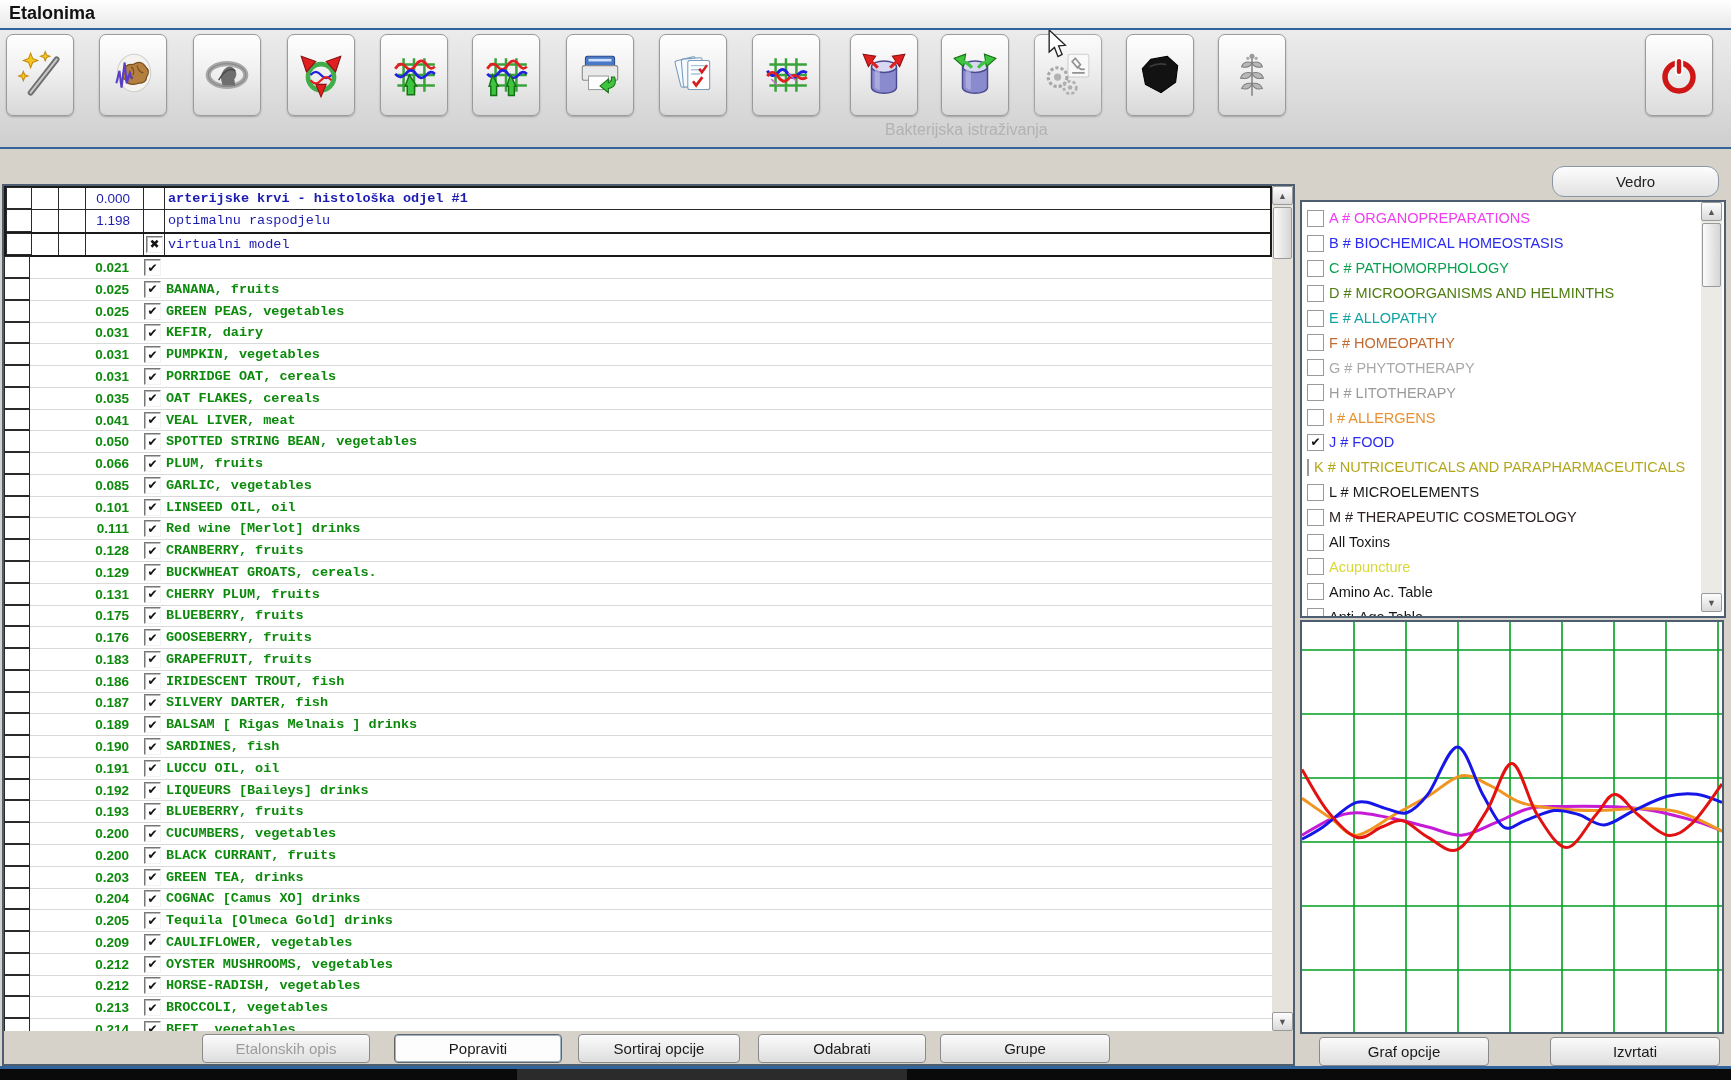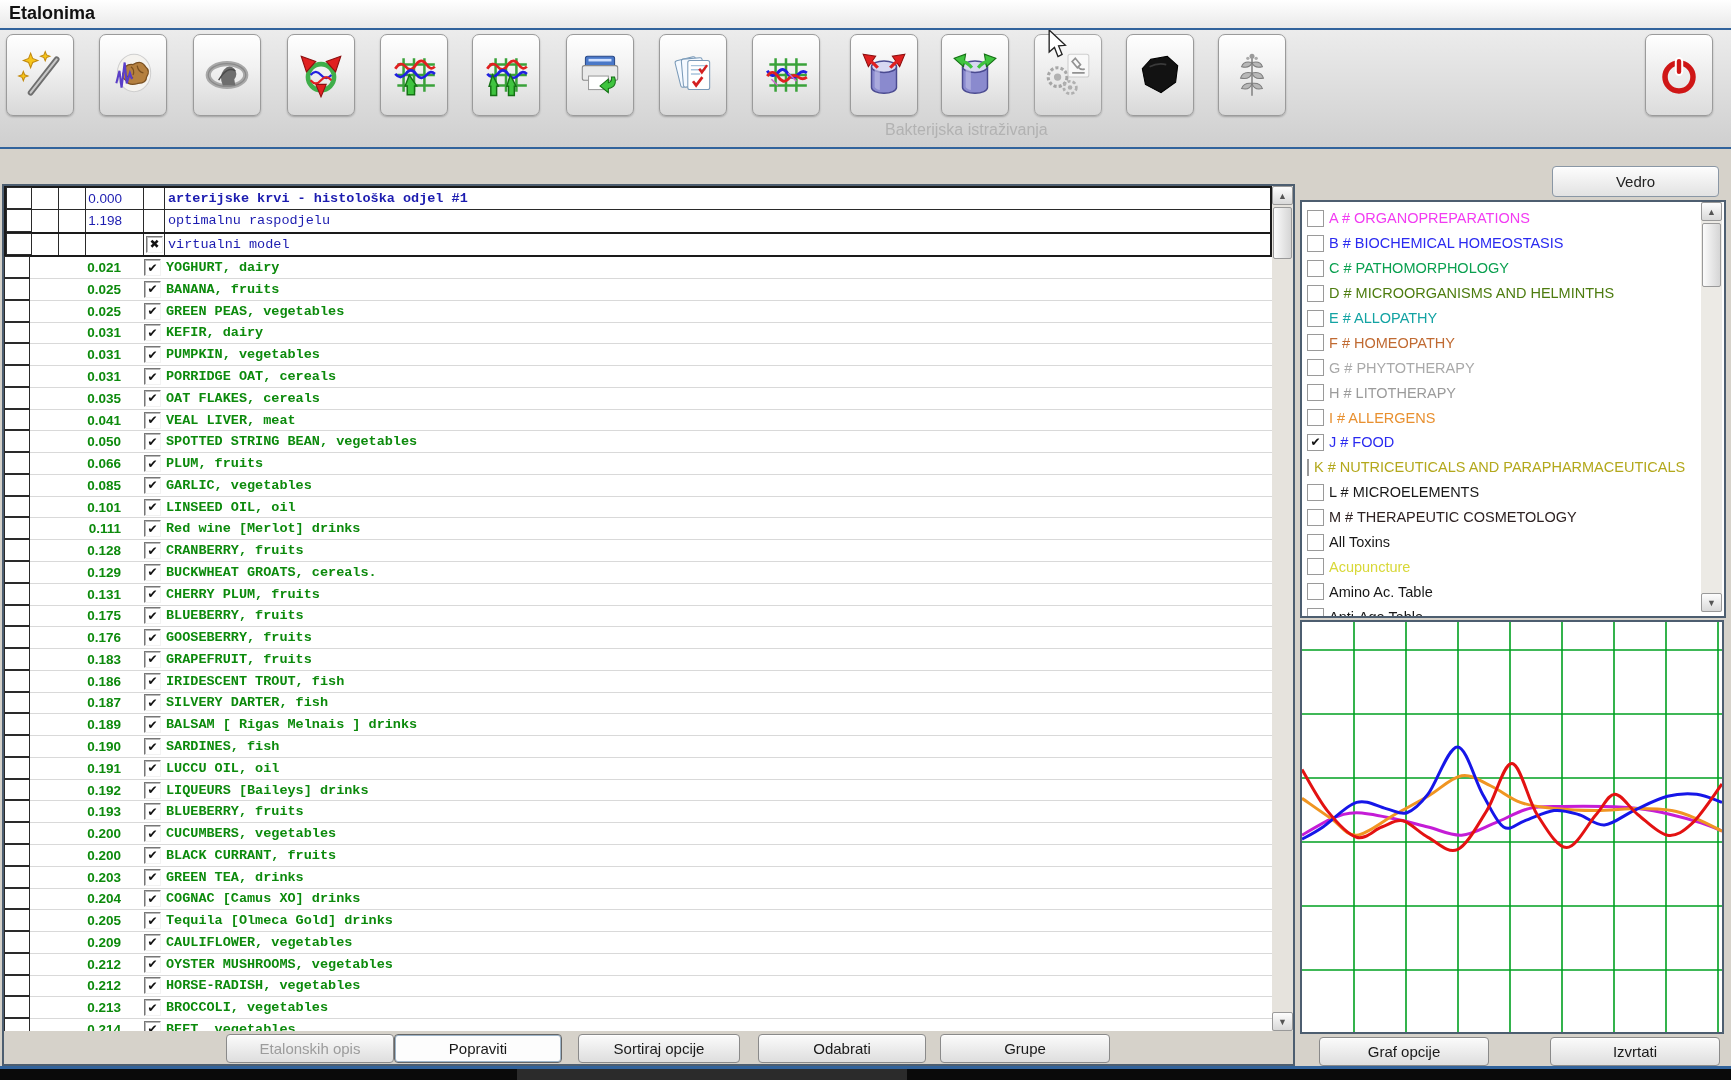--- a/index.html
+++ b/index.html
@@ -18,32 +18,32 @@
   .tbtn{position:absolute;top:4px;width:66px;height:80px;border:1px solid #9b9b9b;border-radius:7px;
     background:linear-gradient(#ffffff,#f2f2f2 40%,#d8d8d8);
     box-shadow:0 1px 2px rgba(0,0,0,.25), inset 0 1px 0 #fff;display:flex;align-items:center;justify-content:center;}
   .tbtn.disabled{opacity:.85;}
   .tb-status{position:absolute;left:885px;top:91px;width:260px;font-size:16px;color:#b2b2b2;}
   .powerbtn{position:absolute;top:4px;left:1645px;width:66px;height:80px;border:1px solid #9b9b9b;border-radius:7px;
     background:linear-gradient(#ffffff,#f0f0f0 40%,#dcdcdc);box-shadow:0 1px 2px rgba(0,0,0,.25), inset 0 1px 0 #fff;
     display:flex;align-items:center;justify-content:center;}
   
   .list-title{position:absolute;left:8px;top:160px;font-size:16px;font-weight:bold;color:#000;margin-top:27px;}
-  .vedro{position:absolute;left:1552px;top:166px;width:165px;height:29px;border:1px solid #8a97a5;border-radius:4px;
+  .vedro{position:absolute;left:1552px;top:166px;width:165px;height:29px;border:1px solid #8a97a5;border-radius:12px;
     background:linear-gradient(#fdfdfd,#e2e2e2);font-size:15px;color:#222;display:flex;align-items:center;justify-content:center;
     box-shadow:inset 0 1px 0 #fff;}
   
   .lpanel{position:absolute;left:2px;top:184px;width:1289px;height:878px;border:2px solid #4d5e70;background:#d6d2ca;}
   .tablewrap{position:absolute;left:0;top:0;width:1268px;height:845px;background:#fff;overflow:hidden;}
   .row{position:relative;height:21.77px;display:flex;align-items:center;box-sizing:border-box;}
   .row .c1{width:26px;align-self:stretch;border:1px solid #2a2a2a;margin-top:-1px;box-sizing:border-box;}
   .row .c2{width:27px;align-self:stretch;box-sizing:border-box;}
   .row .c3{width:27px;align-self:stretch;box-sizing:border-box;}
   .row .val{width:58px;align-self:stretch;display:flex;align-items:center;justify-content:flex-end;
-    padding-right:21px;box-sizing:border-box;font-size:13.5px;font-weight:bold;}
+    padding-right:13px;box-sizing:border-box;font-size:13.5px;font-weight:bold;}
   .row .chk{width:21px;align-self:stretch;display:flex;align-items:center;box-sizing:border-box;}
   .row .nm{flex:1;align-self:stretch;display:flex;align-items:center;padding-left:3px;font-size:13.5px;font-weight:bold;box-sizing:border-box;font-family:Liberation Mono, monospace;}
   .row.normal{border-bottom:1px solid #d9d9d9;}
   .row.normal .val,.row.normal .nm{color:#0c8a0c;}
   .specialbox{border:2px solid #1a1a1a;box-sizing:border-box;}
   .row.special .c1,.row.special .c2,.row.special .c3,.row.special .val,.row.special .chk{border-right:1px solid #2a2a2a;}
   .row.special{border-bottom:1px solid #2a2a2a;}
   .row.special:last-child{border-bottom:none;}
   .row.special .val{color:#1c1cb0;font-weight:normal;}
   .row.special .nm{color:#1c1cb0;font-weight:normal;}
@@ -267,21 +267,20 @@
       </div>
     <div id="data-rows">
         <div class="row normal">
           <div class="c1"></div>
           <div class="c2"></div>
           <div class="c3"></div>
           <div class="val">0.021</div>
           <div class="chk">
             <span class="cb">✔</span>
           </div>
-          <div class="nm">YOGHURT, dairy</div>
         </div>
         <div class="row normal">
           <div class="c1"></div>
           <div class="c2"></div>
           <div class="c3"></div>
           <div class="val">0.025</div>
           <div class="chk">
             <span class="cb">✔</span>
           </div>
           <div class="nm">BANANA, fruits</div>
@@ -628,21 +627,21 @@
         </div>
       </div>
   </div>
   <div class="vscroll" style="left:1268px;top:0;height:845px;">
     <div class="sbtn" style="top:0;">▲</div>
     <div class="sthumb" style="top:21px;height:52px;"></div>
     <div class="sbtn" style="top:826px;">▼</div>
   </div>
   <div class="btnstrip" style="top:845px;height:33px;">
     <div id="table-buttons">
-        <div class="pbtn disabled" style="left: 222px; width: 166px; top: 3px;">Etalonskih opis</div>
+        <div class="pbtn disabled" style="left: 198px; width: 166px; top: 3px;">Etalonskih opis</div>
         <div class="pbtn primary" style="left: 390px; width: 166px; top: 3px;">Popraviti</div>
         <div class="pbtn" style="left: 574px; width: 160px; top: 3px;">Sortiraj opcije</div>
         <div class="pbtn" style="left: 754px; width: 166px; top: 3px;">Odabrati</div>
         <div class="pbtn" style="left: 936px; width: 168px; top: 3px;">Grupe</div>
       </div>
   </div>
 </div>
 
 <div class="catbox">
   <div id="cat-rows" style="position:absolute;left:0;top:4px;width:330px;">

